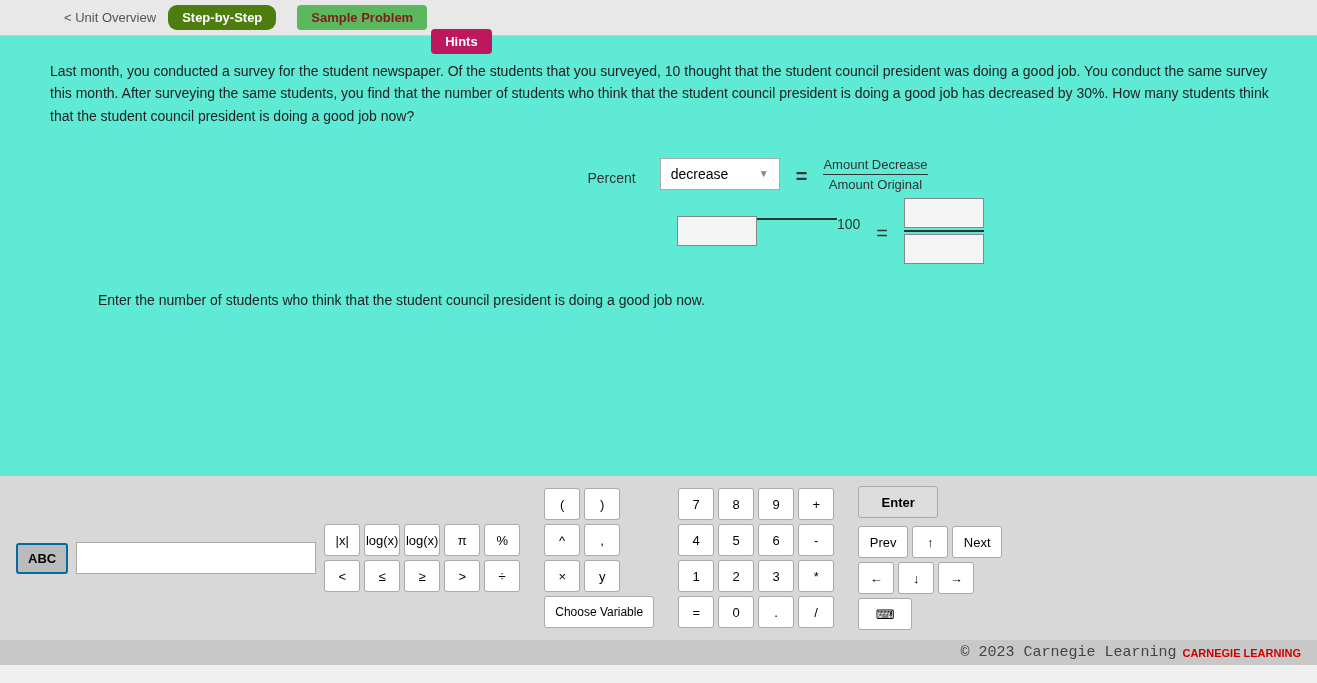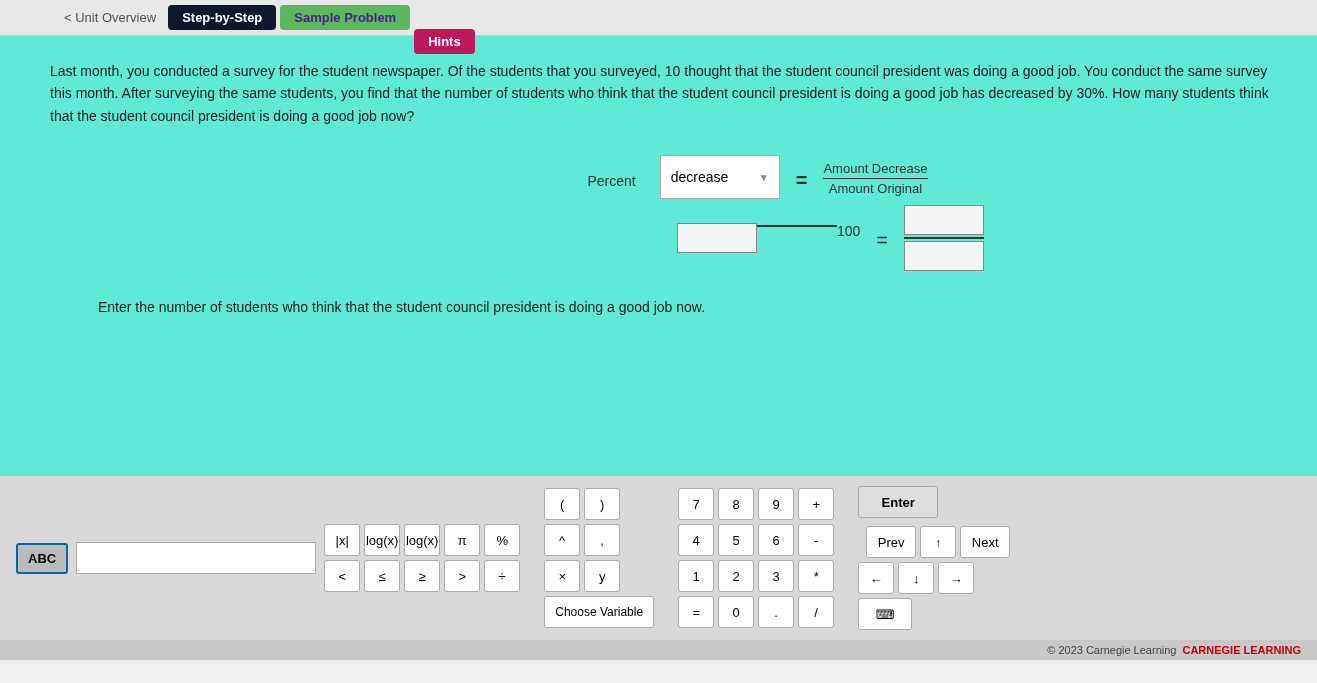--- a/index.html
+++ b/index.html
@@ -32,26 +32,28 @@
     }
     .nav-btn {
       padding: 5px 14px;
       border-radius: 4px;
       border: none;
       cursor: pointer;
       font-size: 13px;
       font-weight: bold;
     }
     .nav-btn.step-by-step {
-      background: #0f172a;
+      background: #4d7c0f;
       color: white;
+      border-radius: 9px;
     }
     .nav-btn.sample-problem {
       background: #5cb85c;
-      color: #4c1d95;
+      color: #7f1d1d;
+      margin-left: 17px;
     }
     .nav-btn.hints {
       background: #be185d;
       color: white;
       margin-top: 48px;
     }
 
     
     .main-content {
       background: #5eead4;
@@ -77,21 +79,21 @@
     .formula-dropdown {
       display: flex;
       align-items: center;
       border: 1px solid #aaa;
       background: white;
       padding: 4px 10px;
       font-size: 14px;
       cursor: pointer;
       min-width: 120px;
       justify-content: space-between;
-      height: 44px;
+      height: 32px;
     }
     .formula-dropdown .arrow {
       font-size: 10px;
       color: #888;
       margin-left: 8px;
     }
 
     .equals-sign {
       font-size: 20px;
       font-weight: bold;
@@ -294,22 +296,23 @@
       font-size: 11px;
       color: #555;
     }
 
     .carnegie-logo {
       display: flex;
       align-items: center;
       gap: 6px;
     }
     .carnegie-text {
-      font-size: 11px;
+      font-size: 15px;
       color: #444;
+      font-family: Liberation Mono, monospace;
     }
     .carnegie-brand {
       font-size: 11px;
       font-weight: bold;
       color: #c00;
     }
   </style>
 </head>
 <body>
 
@@ -431,21 +434,21 @@
       <button class="key-btn">/</button>
     </div>
   </div>
 
   <div class="key-sep"></div>
 
   <div class="key-group">
     <div class="key-row">
       <button class="key-btn enter-btn" style="grid-row: span 2; min-width:80px;">Enter</button>
     </div>
-    <div class="key-row" style="margin-top:4px;margin-left:8px;">
+    <div class="key-row" style="margin-top:4px;">
       <button class="key-btn nav-key">Prev</button>
       <button class="key-btn">↑</button>
       <button class="key-btn nav-key">Next</button>
     </div>
     <div class="key-row">
       <button class="key-btn">←</button>
       <button class="key-btn">↓</button>
       <button class="key-btn">→</button>
     </div>
     <div class="key-row">

